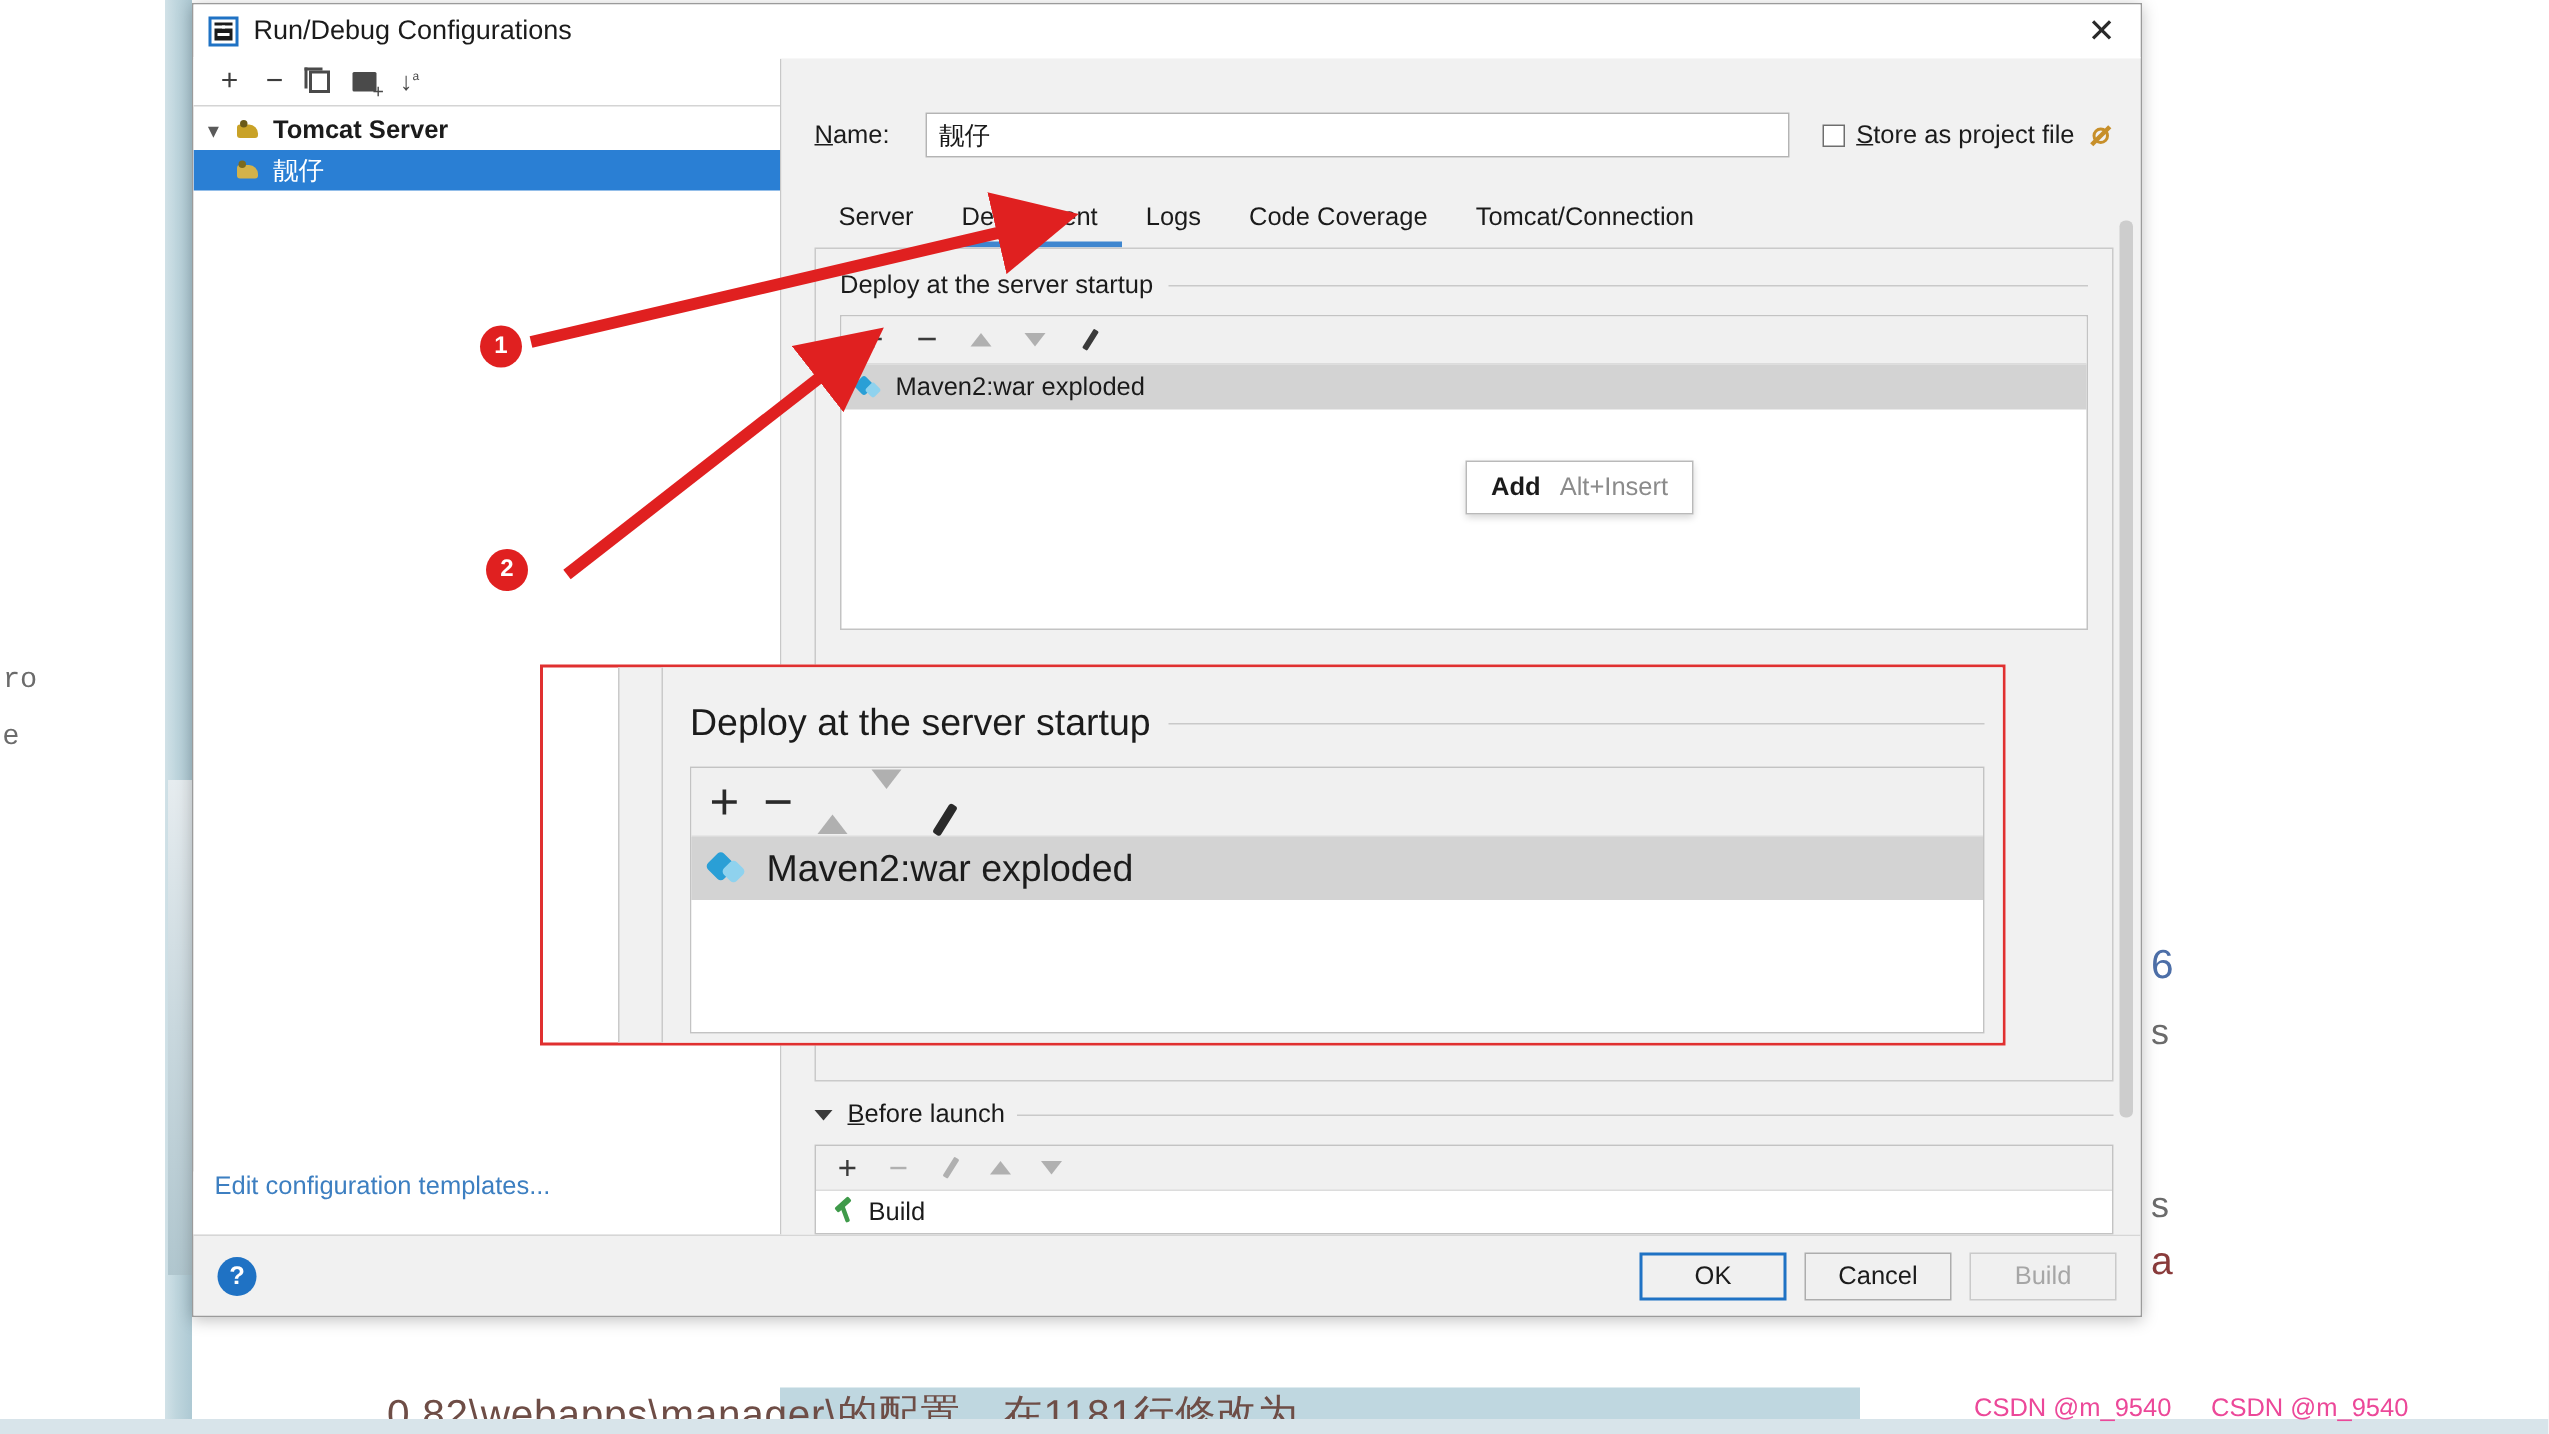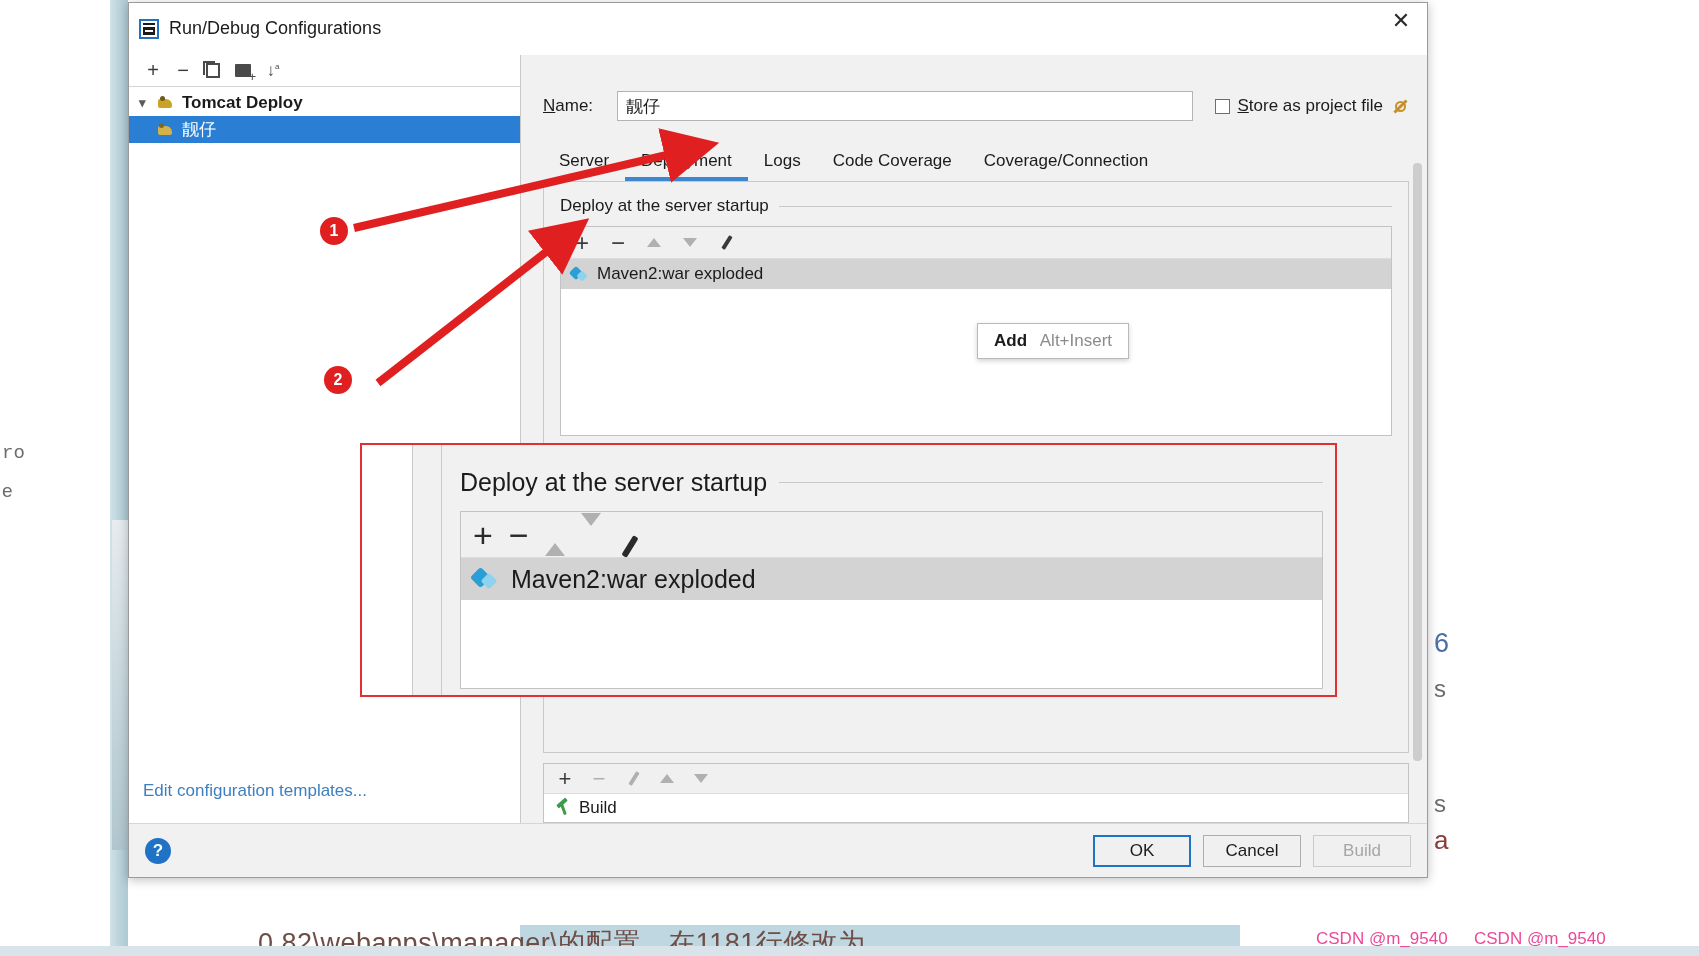--- a/index.html
+++ b/index.html
@@ -44,21 +44,21 @@
 
   
   #dialog {
     position: absolute; left: 128px; top: 2px; width: 1300px; height: 876px;
     background: #f1f1f1;
     border: 1px solid #9b9b9b;
     box-shadow: 0 2px 10px rgba(0,0,0,.25);
     display: flex; flex-direction: column;
   }
   .titlebar {
-    height: 52px; background: #ffffff; display: flex; align-items: center;
+    height: 36px; background: #ffffff; display: flex; align-items: center;
     padding: 0 0 0 10px; border-bottom: 1px solid #ffffff; flex: none;
     position: relative;
   }
   .title-icon {
     width: 20px; height: 20px; background: #ffffff;
     border: 2px solid #1f72c4; margin-right: 10px; position: relative;
     display: flex; align-items: center; justify-content: center;
   }
   .title-icon::before {
     content: ""; position: absolute; left: 2px; top: 2px; right: 2px; bottom: 2px;
@@ -449,21 +449,21 @@
         </div>
         <div class="tb-btn">
           <span class="icon-sort">↓<sup>a</sup></span>
         </div>
       </div>
 
       <div class="tree">
         <div class="tree-row group">
           <span class="tree-chevron">▾</span>
           <span class="tomcat-ico"></span>
-          <span>Tomcat Deploy</span>
+          <span>Tomcat Server</span>
         </div>
         <div class="tree-row selected">
           <span class="tree-chevron"></span>
           <span class="cfg-ico"></span>
           <span>靓仔</span>
         </div>
       </div>
 
       <div class="left-footer">
         <span class="tpl-link">Edit configuration templates...</span>
@@ -480,21 +480,21 @@
           <span><u>S</u>tore as project file</span>
           <span class="gear-ico"></span>
         </div>
       </div>
 
       <div class="tabs">
         <div class="tab">Server</div>
         <div class="tab active">Deployment</div>
         <div class="tab">Logs</div>
         <div class="tab">Code Coverage</div>
-        <div class="tab">Coverage/Connection</div>
+        <div class="tab">Tomcat/Connection</div>
       </div>
 
       <div class="tab-content">
         <div class="sect">
           <div class="sect-title-row">
             <span class="sect-title">Deploy at the server startup</span>
             <span class="sect-rule"></span>
           </div>
         </div>
 
@@ -521,20 +521,25 @@
               <span class="maven-ico"></span>
               <span>Maven2:war exploded</span>
             </div>
           </div>
         </div>
 
         <div style="flex:1"></div>
       </div>
 
       <div class="before-launch">
+        <div class="bl-header">
+          <span class="bl-tri"></span>
+          <span class="sect-title"><u>B</u>efore launch</span>
+          <span class="sect-rule"></span>
+        </div>
         <div class="bl-box">
           <div class="bl-toolbar">
             <div class="lt-btn">
               <span class="plus-g" style="font-size:22px;">+</span>
             </div>
             <div class="lt-btn">
               <span class="minus-g" style="font-size:22px;color:#b0b0b0;">−</span>
             </div>
             <div class="lt-btn">
               <span class="pencil" style="opacity:.35"></span>

